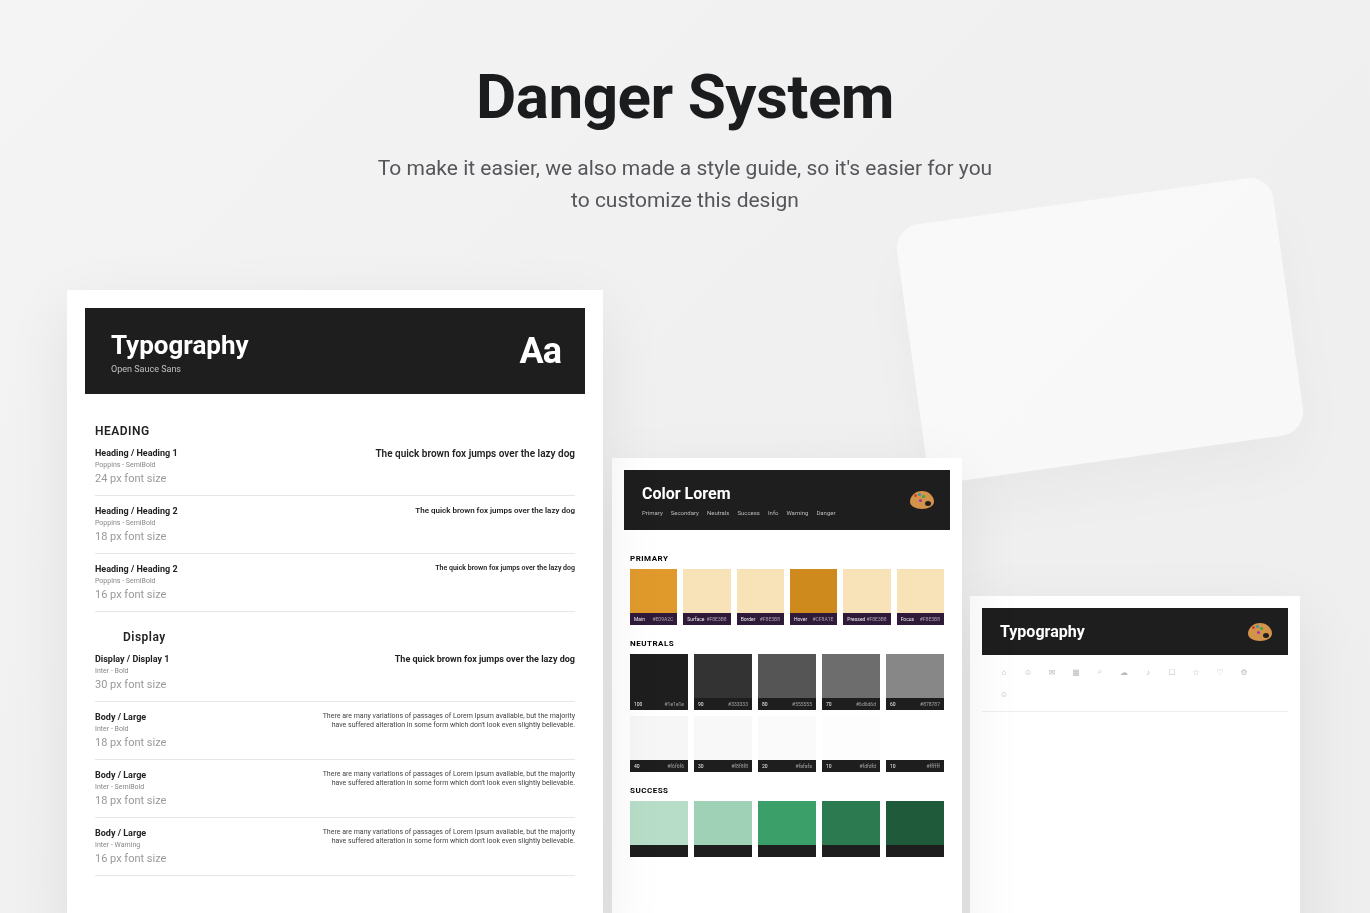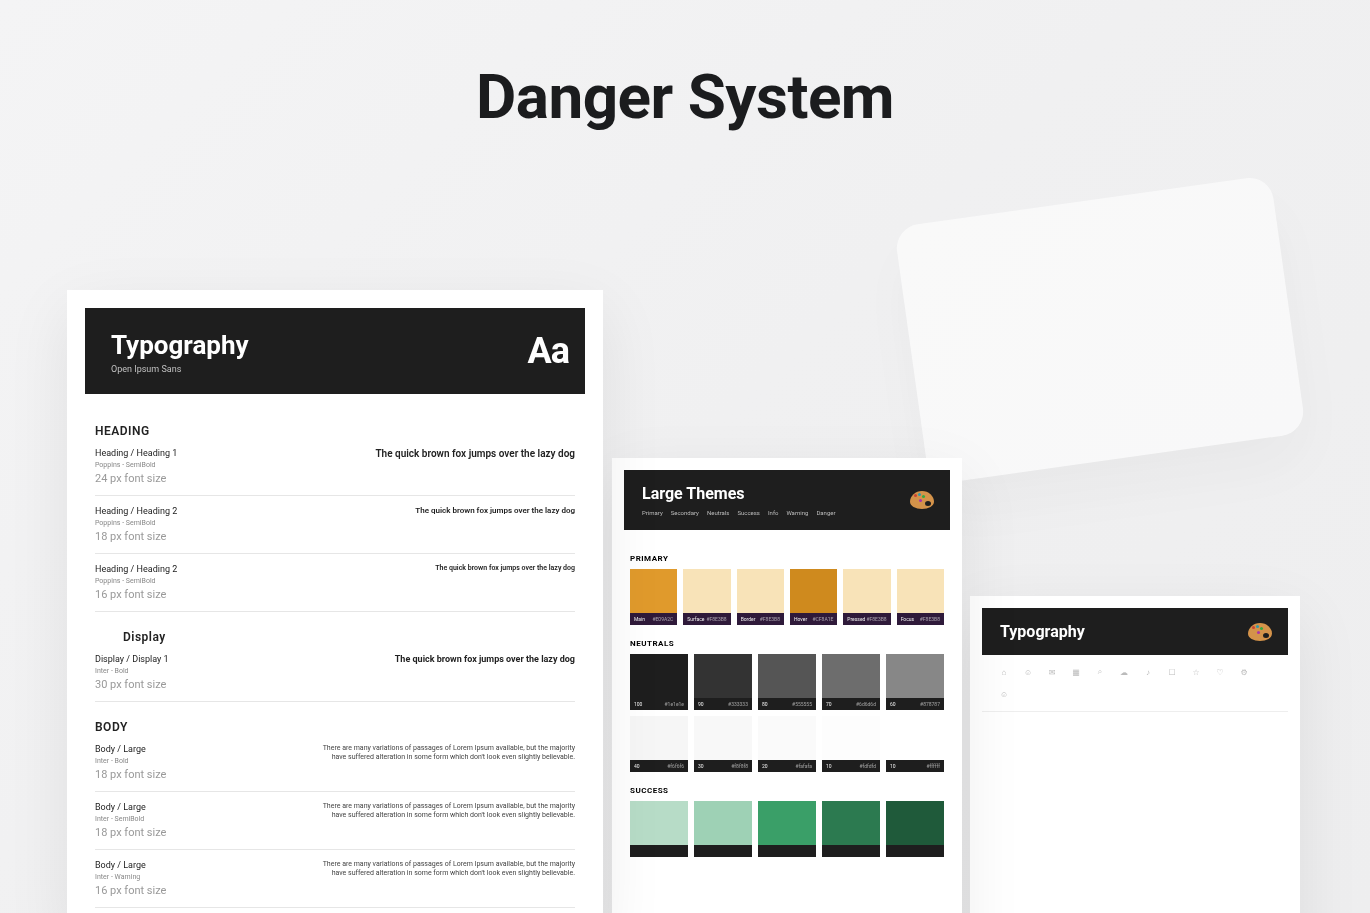--- a/index.html
+++ b/index.html
@@ -64,21 +64,21 @@
     color: #fff;
     padding: 22px 26px 20px 26px;
     margin: 18px 18px 0 18px;
     position: relative;
   }
   .card-header.small { padding: 14px 18px 14px 18px; margin: 12px 12px 0 12px; }
   .card-header-title { font-size: 26px; font-weight: 700; }
   .card-header.small .card-header-title { font-size: 16px; }
   .card-header-sub { font-size: 9px; color: #c0c0c0; margin-top: 4px; }
   .card-header-aa {
-    position: absolute; right: 16px; top: 50%; transform: translateY(-50%);
+    position: absolute; right: 24px; top: 50%; transform: translateY(-50%);
     font-size: 36px; font-weight: 700; letter-spacing: -1px;
   }
   .palette-icon {
     position: absolute; right: 16px; top: 50%; transform: translateY(-50%);
     width: 24px; height: 18px; background: #d4934a;
     border-radius: 50% 50% 50% 50% / 60% 60% 40% 40%;
   }
   .palette-icon::before {
     content:""; position:absolute; right:3px; bottom:3px; width:6px; height:5px;
     background:#1e1e1e; border-radius:50%;
@@ -94,21 +94,21 @@
   .section-title.norm { text-transform: none; padding-left: 28px; }
   .row {
     border-bottom: 1px solid #e6e6e6;
     padding: 10px 0 10px 0;
     display: flex;
     justify-content: space-between;
     align-items: flex-start;
     gap: 20px;
   }
   .row-left { flex: 0 0 auto; }
-  .row-name { font-size: 9px; font-weight: 400; color: #222; }
+  .row-name { font-size: 9px; font-weight: 700; color: #222; }
   .row-meta { font-size: 7px; color: #888; margin-top: 3px; }
   .row-size { font-size: 11px; color: #999; margin-top: 3px; }
   .row-sample { font-size: 9px; color: #222; text-align: right; max-width: 260px; }
   .row-sample.small { font-size: 7px; color: #444; line-height: 1.3; }
   .color-tabs { font-size: 6px; color: #bbb; margin-top: 6px; display: flex; gap: 8px; }
   .swatch-section-title { font-size: 8px; font-weight: 700; letter-spacing: 0.5px; margin: 12px 0 6px 0; }
   .swatch-row { display: flex; gap: 6px; }
   .swatch { flex: 1; height: 52px; position: relative; }
   .swatch.tall { height: 56px; }
   .swatch-band {
@@ -125,28 +125,29 @@
     font-size: 8px; color: #bbb;
   }
 </style>
 </head>
 <body>
 
 <div class="bg-shape-1"></div>
 
 <div class="hero">
   <h1 class="hero-title">Danger System</h1>
+  <p class="hero-subtitle">To make it easier, we also made a style guide, so it's easier for you to customize this design</p>
 </div>
 
 <div class="cards-area">
 
   <div class="card card-typo">
     <div class="card-header">
       <div class="card-header-title">Typography</div>
-      <div class="card-header-sub">Open Ipsum Sans</div>
+      <div class="card-header-sub">Open Sauce Sans</div>
       <div class="card-header-aa">Aa</div>
     </div>
     <div class="p-body">
       <div class="section-title">HEADING</div>
 
       <div class="row">
         <div class="row-left">
           <div class="row-name">Heading / Heading 1</div>
           <div class="row-meta">Poppins - SemiBold</div>
           <div class="row-size">24 px font size</div>
@@ -175,21 +176,20 @@
       <div class="section-title norm" style="margin-top:18px">Display</div>
       <div class="row">
         <div class="row-left">
           <div class="row-name">Display / Display 1</div>
           <div class="row-meta">Inter - Bold</div>
           <div class="row-size">30 px font size</div>
         </div>
         <div class="row-sample" style="font-size:9px;font-weight:700">The quick brown fox jumps over the lazy dog</div>
       </div>
 
-      <div class="section-title" style="margin-top:18px">BODY</div>
       <div class="row">
         <div class="row-left">
           <div class="row-name">Body / Large</div>
           <div class="row-meta">Inter - Bold</div>
           <div class="row-size">18 px font size</div>
         </div>
         <div class="row-sample small">There are many variations of passages of Lorem Ipsum available, but the majority have suffered alteration in some form which don't look even slightly believable.</div>
       </div>
       <div class="row">
         <div class="row-left">
@@ -205,21 +205,21 @@
           <div class="row-meta">Inter - Warning</div>
           <div class="row-size">16 px font size</div>
         </div>
         <div class="row-sample small">There are many variations of passages of Lorem Ipsum available, but the majority have suffered alteration in some form which don't look even slightly believable.</div>
       </div>
     </div>
   </div>
 
   <div class="card card-color">
     <div class="card-header small">
-      <div class="card-header-title">Large Themes</div>
+      <div class="card-header-title">Color Lorem</div>
       <div class="color-tabs">
         <span>Primary</span>
         <span>Secondary</span>
         <span>Neutrals</span>
         <span>Success</span>
         <span>Info</span>
         <span>Warning</span>
         <span>Danger</span>
       </div>
       <div class="palette-icon"></div>

